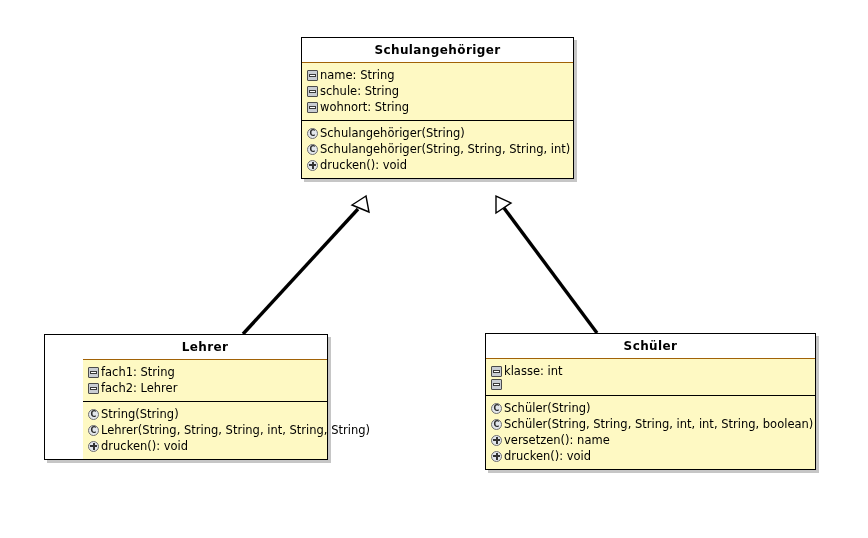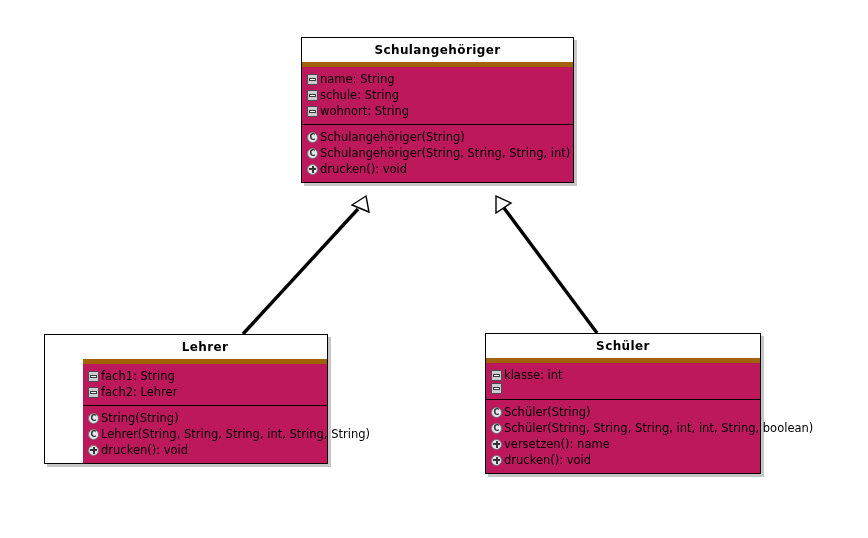--- a/index.html
+++ b/index.html
@@ -29,26 +29,26 @@
     box-shadow: 3px 3px 0 0 #c6c6c6;
     z-index: 5;
   }
   .class-title {
     text-align: center;
     font-size: 12px;
     font-weight: bold;
     color: #000000;
     padding: 5px 4px 5px 4px;
     letter-spacing: 0.4px;
-    border-bottom: 5px solid #a16207;
+    border-bottom: 1px solid #a16207;
     background: #ffffff;
   }
   .compartment {
     padding: 4px 4px 5px 5px;
-    background: #be185d;
+    background: #fef9c3;
   }
   .compartment.attrs {
     border-bottom: 1px solid #000000;
   }
   .member {
     display: flex;
     align-items: center;
     font-size: 11.5px;
     color: #000000;
     line-height: 16px;
@@ -208,21 +208,21 @@
         <span class="icon icon-ctor">C</span>
         <span class="mlabel">Lehrer(String, String, String, int, String, String)</span>
       </div>
       <div class="member">
         <span class="icon icon-method"></span>
         <span class="mlabel">drucken(): void</span>
       </div>
     </div>
   </div>
 
-  <div class="uml-class" style="left:485px; top:333px; width:276px;">
+  <div class="uml-class" style="left:485px; top:333px; width:331px;">
     <div class="class-title">Schüler</div>
     <div class="compartment attrs">
       <div class="member">
         <span class="icon icon-field"></span>
         <span class="mlabel">klasse: int</span>
       </div>
       <div class="member">
         <span class="icon icon-field"></span>
       </div>
     </div>

